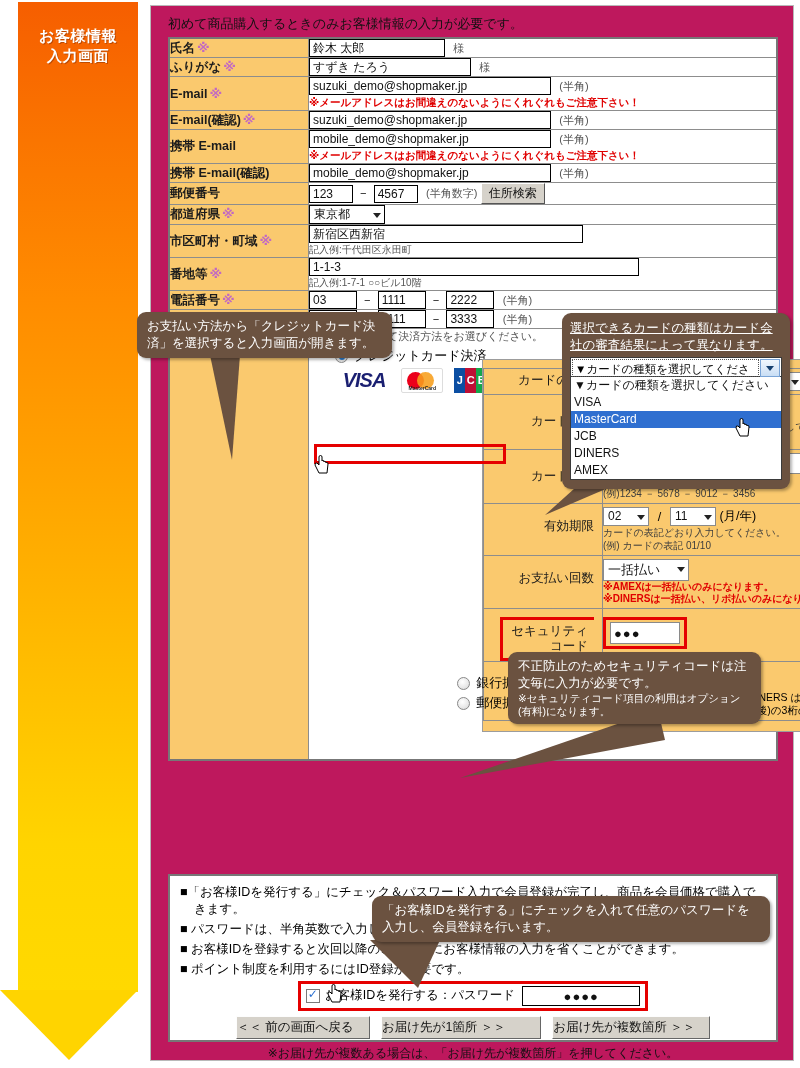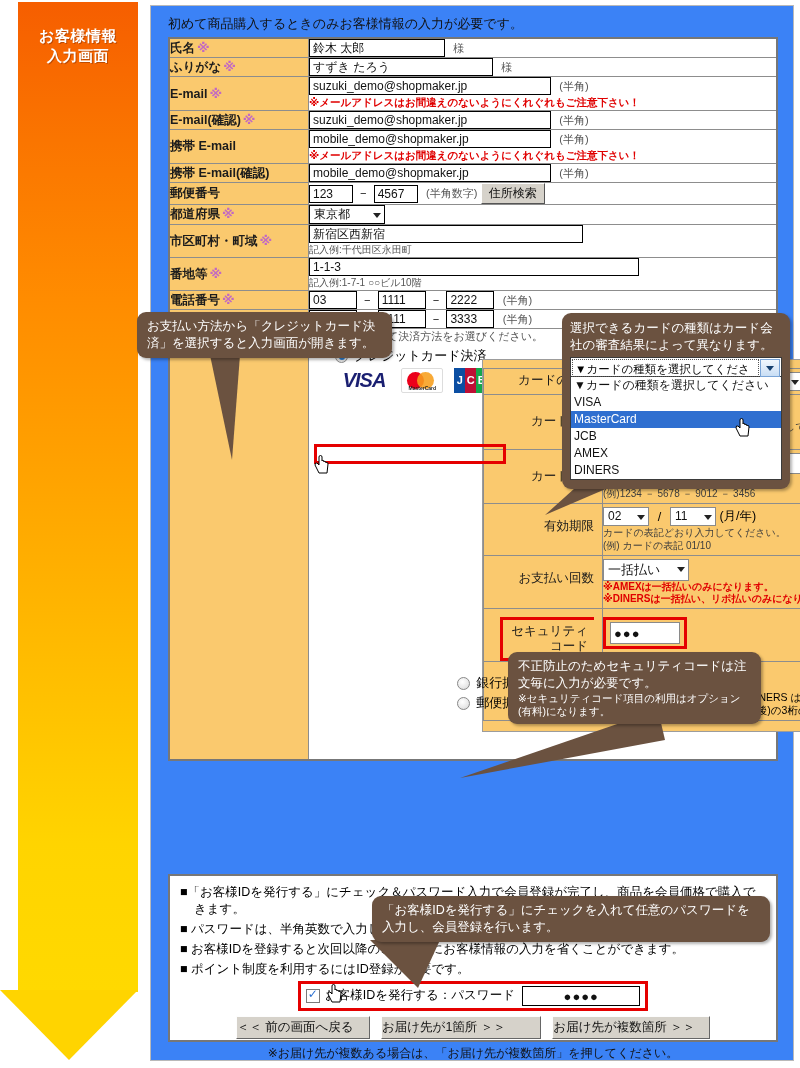--- a/index.html
+++ b/index.html
@@ -14,21 +14,21 @@
                 #ffa300 48%,#ffbe00 68%,#ffd400 85%,#ffd900 100%);}
   #arrow-head{position:absolute;left:0px;top:990px;width:0;height:0;
      border-left:69px solid transparent;border-right:69px solid transparent;
      border-top:70px solid #ffd400;}
   #arrow-title{position:absolute;left:18px;top:26px;width:120px;text-align:center;
      color:#fff;font-weight:bold;font-size:15px;line-height:20px;
      text-shadow:1px 1px 0 rgba(120,40,0,.45);letter-spacing:.5px;}
 
   
   #page-frame{position:absolute;left:150px;top:5px;width:644px;height:1056px;
-     border:1px solid #b9b9b9;background:#3b82f6;box-sizing:border-box;}
+     border:1px solid #b9b9b9;background:#be185d;box-sizing:border-box;}
   #intro-text{position:absolute;left:17px;top:9px;font-size:13px;color:#111;}
 
   
   #form-table{position:absolute;left:17px;top:31px;width:610px;
      border-collapse:collapse;border:2px solid #777;}
   #form-table td{border:1px solid #8d8d8d;vertical-align:middle;padding:0;}
   td.lbl{width:138px;background:#fac96e;font-weight:bold;font-size:12.5px;
      color:#1c1c1c;padding:4px 0 4px 7px;}
   td.val{background:#fff;padding:4px 6px;}
   .req{color:#c26ac2;font-weight:bold;font-size:13px;padding-left:2px;}
@@ -119,21 +119,21 @@
   .tip{position:absolute;background:#6b5240;color:#fff;border-radius:9px;
      font-size:12.5px;line-height:17px;padding:6px 10px;box-sizing:border-box;
      box-shadow:2px 2px 3px rgba(0,0,0,.3);}
   .tip .sub{font-size:10.5px;line-height:13px;display:block;}
   .tailsvg{position:absolute;overflow:visible;}
 
   
   #cardtype-pop{position:absolute;left:562px;top:313px;width:228px;
      background:#6b5240;border-radius:9px;padding:7px 8px 9px 8px;
      box-shadow:2px 2px 3px rgba(0,0,0,.3);box-sizing:border-box;}
-  #cardtype-pop .ttl{color:#fff;font-size:12.5px;line-height:17px;}
+  #cardtype-pop .ttl{color:#fff;font-size:12.5px;line-height:17px;text-decoration:underline;}
   #ct-closed{margin-top:3px;border:1px solid #3a3a3a;background:#fff;height:20px;
      position:relative;box-sizing:border-box;}
   #ct-closed .lab{font-size:11.5px;line-height:18px;padding-left:2px;
      border:1px dotted #555;margin:1px 22px 1px 1px;height:16px;overflow:hidden;}
   #ct-closed .arrowbtn{position:absolute;right:1px;top:1px;width:18px;height:16px;
      background:linear-gradient(#f2f7fd,#c9def5);border:1px solid #7aa4d6;}
   #ct-closed .arrowbtn::after{content:"";position:absolute;left:5px;top:6px;
      width:0;height:0;border-left:4px solid transparent;
      border-right:4px solid transparent;border-top:5px solid #16406e;}
   #ct-list{border:1px solid #3a3a3a;border-top:none;background:#fff;}
@@ -168,21 +168,21 @@
         <td class="lbl"><span>氏名</span><span class="req">※</span></td>
         <td class="val">
           <span class="tbox" style="width:136px">鈴木 太郎</span>
           <span class="note">様</span>
         </td>
       </tr>
 
       <tr>
         <td class="lbl"><span>ふりがな</span><span class="req">※</span></td>
         <td class="val">
-          <span class="tbox" style="width:184px">すずき たろう</span>
+          <span class="tbox" style="width:162px">すずき たろう</span>
           <span class="note">様</span>
         </td>
       </tr>
 
       <tr>
         <td class="lbl"><span>E-mail</span><span class="req">※</span></td>
         <td class="val">
           <span class="tbox" style="width:242px">suzuki_demo@shopmaker.jp</span>
           <span class="note">(半角)</span>
           <span class="warn">※メールアドレスはお間違えのないようにくれぐれもご注意下さい！</span>
@@ -424,22 +424,22 @@
   <div class="ttl">選択できるカードの種類はカード会社の審査結果によって異なります。</div>
   <div id="ct-closed">
     <div class="lab">▼カードの種類を選択してください</div>
     <div class="arrowbtn"></div>
   </div>
   <div id="ct-list">
     <div>▼カードの種類を選択してください</div>
     <div>VISA</div>
     <div class="sel-item">MasterCard</div>
     <div>JCB</div>
+    <div>DINERS</div>
     <div>AMEX</div>
-    <div>DINERS</div>
   </div>
 </div>
 
 <svg class="tailsvg" style="left:430px;top:700px;width:240px;height:90px">
   <polygon points="228,10 235,40 30,78" fill="#6b5240"></polygon>
 </svg>
 <div class="tip" style="left:508px;top:652px;width:253px;">
   <span>不正防止のためセキュリティコードは注文毎に入力が必要です。</span>
   <span class="sub">※セキュリティコード項目の利用はオプション(有料)になります。</span>
 </div>

